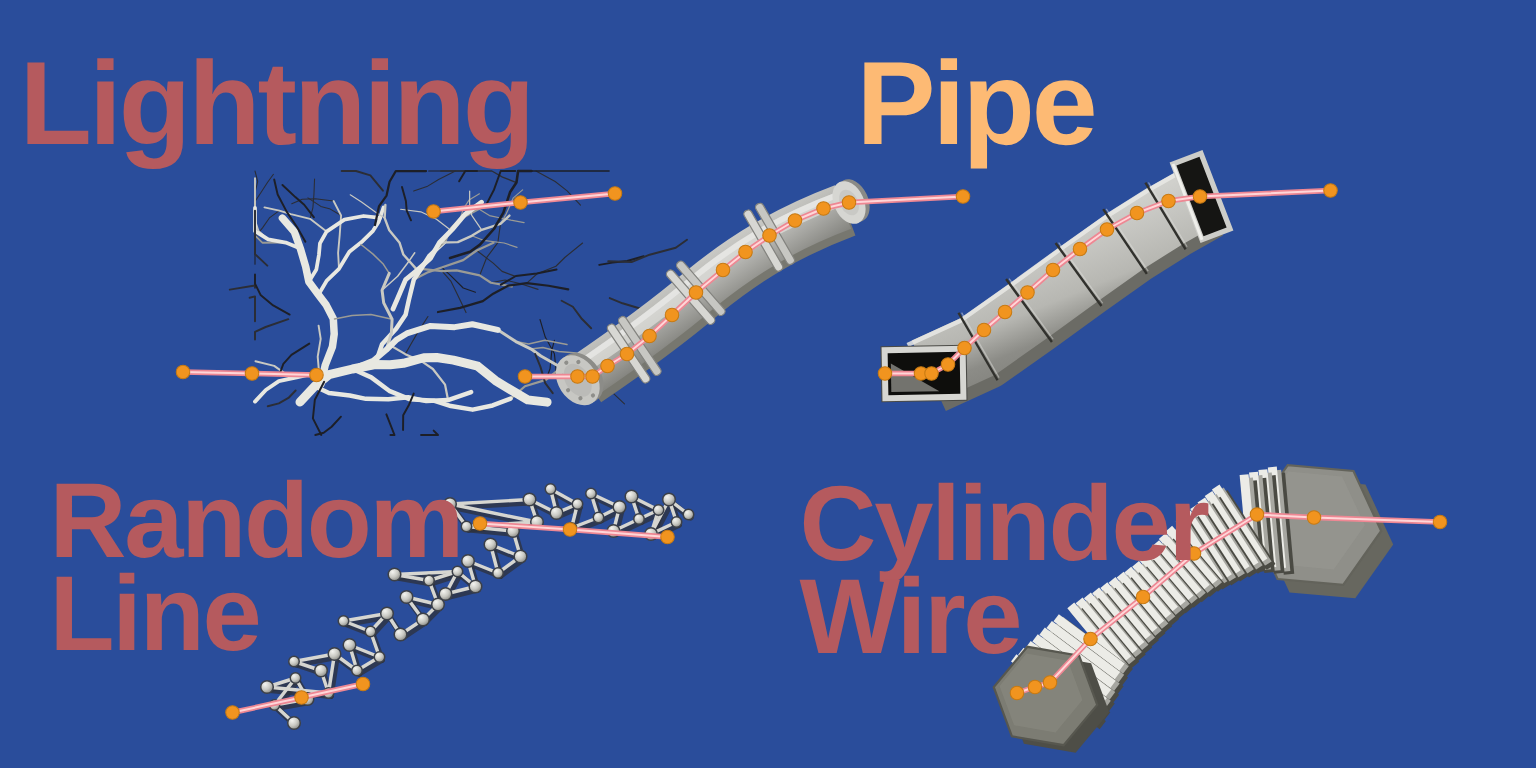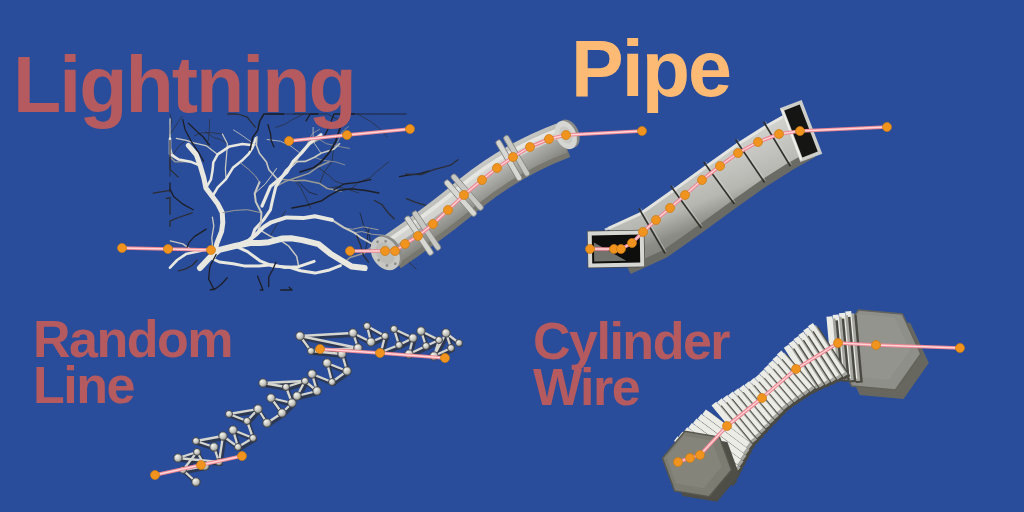--- a/index.html
+++ b/index.html
@@ -12,22 +12,22 @@
   #scene{position:absolute;left:0;top:0;}
   .title{
     position:absolute;
     font-weight:700;
     letter-spacing:-2px;
     line-height:0.88;
     white-space:nowrap;
     user-select:none;
   }
   .t-big{font-size:79px;}
-  .t-med{font-size:52px;letter-spacing:-1.5px;}
-  .t-lightning{left:13px;top:50px;}
+  .t-med{font-size:71px;letter-spacing:-1.5px;}
+  .t-lightning{left:13px;top:34px;}
   .t-pipe{left:571px;top:34px;}
   .t-random{left:33px;top:317px;}
   .t-cylinder{left:495px;top:319px;margin-left:38px;}
 </style>
 </head>
 <body>
 
 <div id="stage" style="background: rgb(42, 77, 155);">
 
   <svg id="scene" width="1024" height="512" viewBox="0 0 1024 512">

